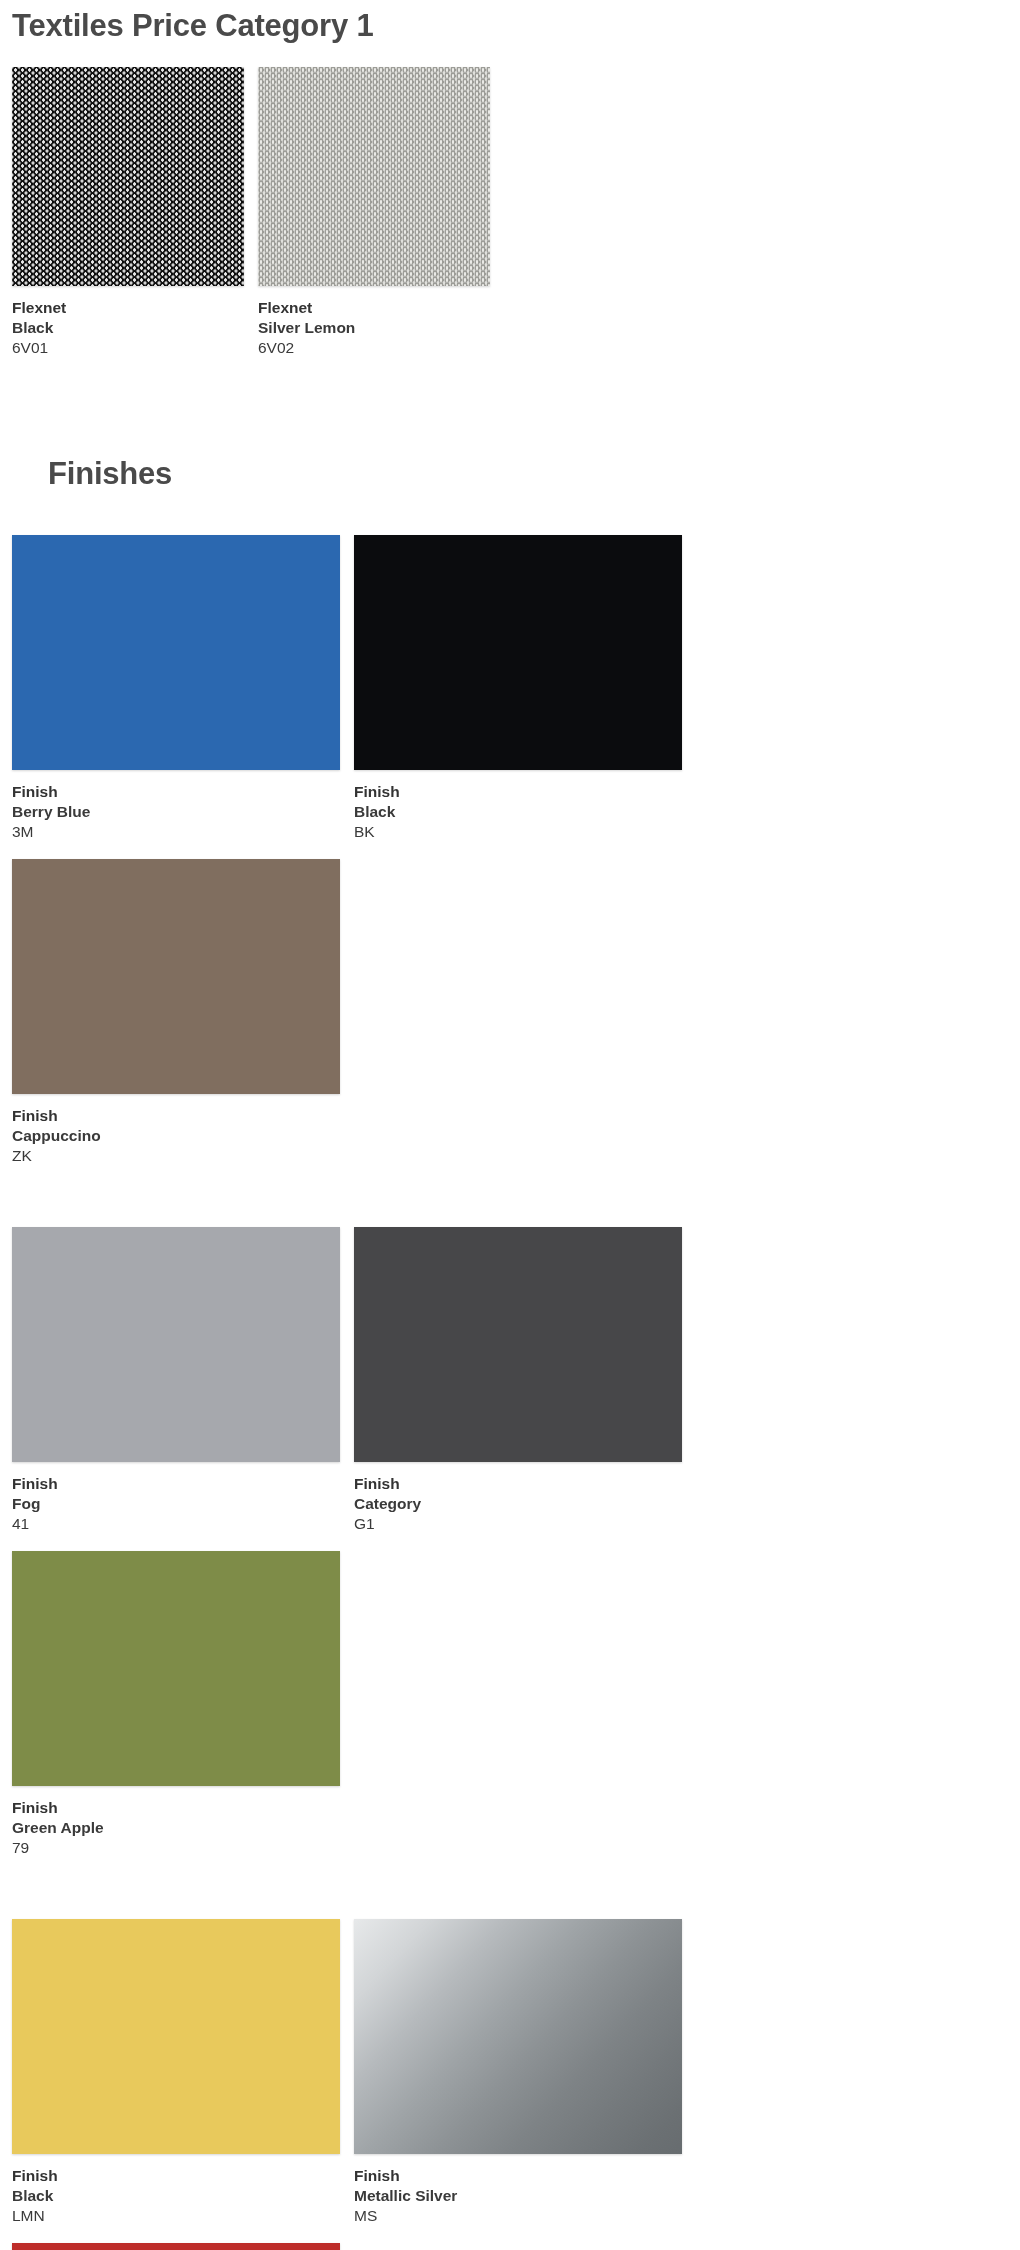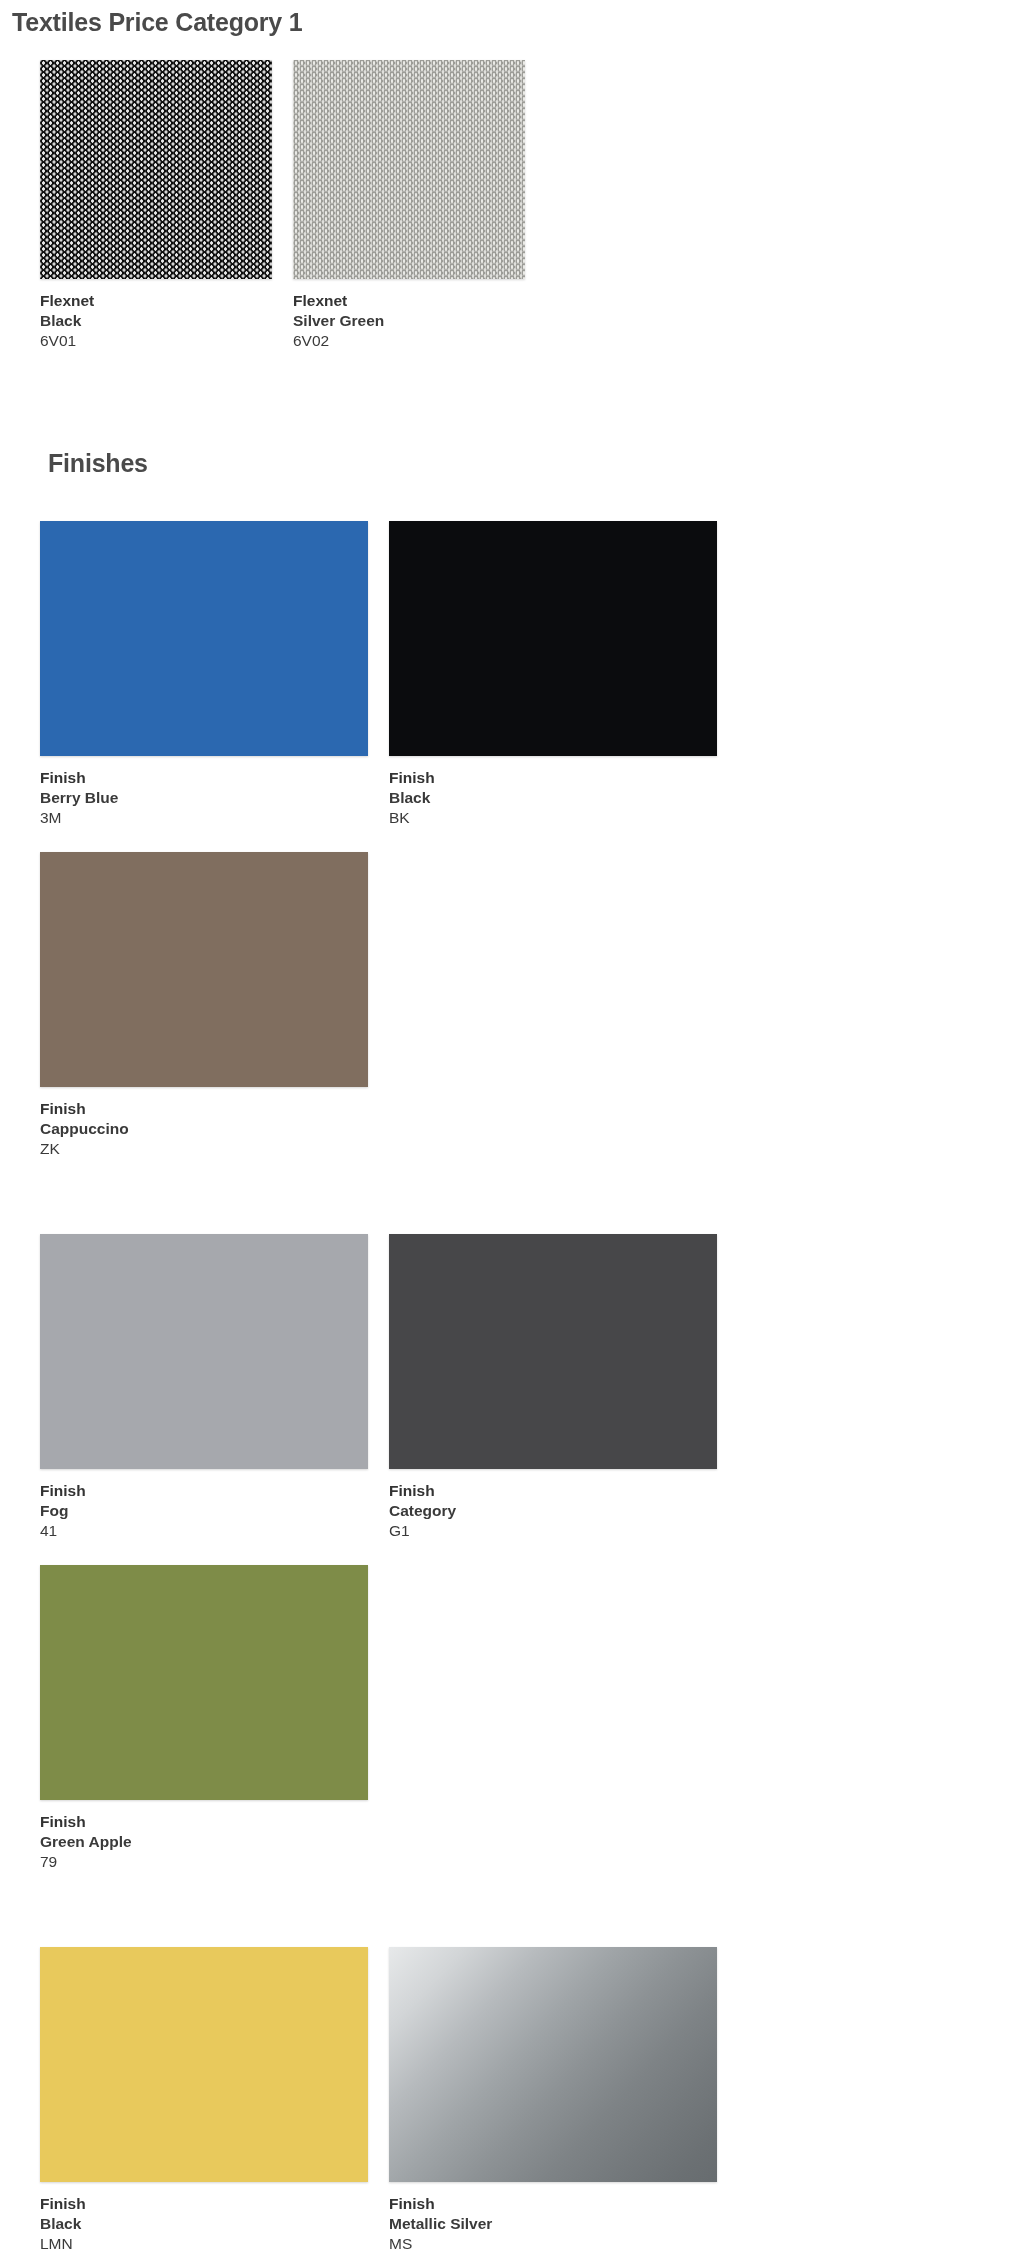--- a/index.html
+++ b/index.html
@@ -4,38 +4,37 @@
 <style>
   * { box-sizing: border-box; margin: 0; padding: 0; }
   html, body {
     width: 1020px;
     background: #ffffff;
     font-family: "Liberation Sans", sans-serif;
   }
   body { padding: 0 8px; }
 
   .section-title {
-    font-size: 25px;
+    font-size: 31px;
     font-weight: bold;
     color: #4a4a4a;
     letter-spacing: -0.2px;
     padding: 8px 0 0 4px;
   }
   #finishes-title { padding-top: 0; margin-left: 36px; }
 
   .section-gap-textiles { height: 23px; }
   .section-gap-between { height: 98px; }
   .section-gap-finishes { height: 28px; }
 
   
   .grid {
     display: flex;
     flex-wrap: wrap;
-    gap: 9px;
-    margin-left: 28px;
+    gap: 2px;
   }
   .card { padding: 0 8px 0 4px; }
 
   .grid-textiles .card { width: 244px; }
   .grid-finishes .card { width: 340px; padding: 15px 8px 0 4px; }
 
   .swatch {
     width: 100%;
     display: block;
     box-shadow: 0 1px 2px rgba(0,0,0,0.16);
@@ -96,21 +95,21 @@
       <div class="caption">
         <div class="cap-title">Flexnet</div>
         <div class="cap-name">Black</div>
         <div class="cap-code">6V01</div>
       </div>
     </div>
     <div class="card">
       <div class="swatch tex-silver"></div>
       <div class="caption">
         <div class="cap-title">Flexnet</div>
-        <div class="cap-name">Silver Green</div>
+        <div class="cap-name">Silver Lemon</div>
         <div class="cap-code">6V02</div>
       </div>
     </div>
   </div>
 
 <div class="section-gap-between"></div>
 
 <h2 class="section-title" id="finishes-title">Finishes</h2>
 
 <div class="section-gap-finishes"></div>

